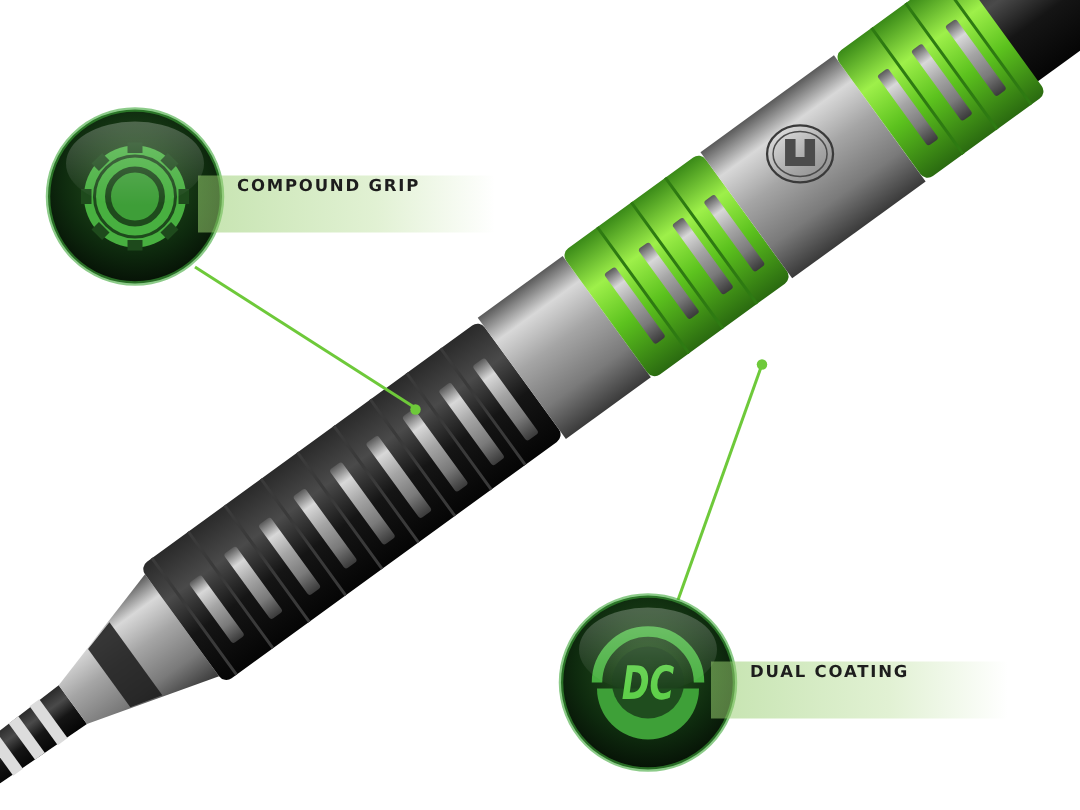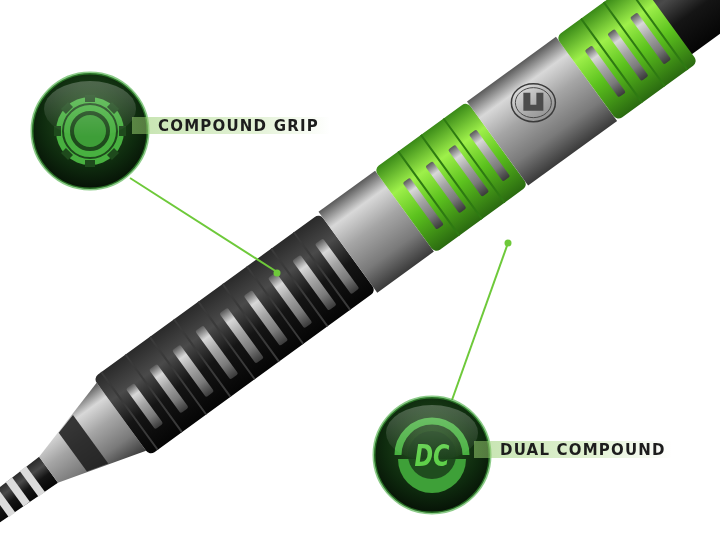--- a/index.html
+++ b/index.html
@@ -1,19 +1,19 @@
 <!DOCTYPE html>
 <html><head>
 <meta charset="utf-8">
 <style>
   html,body{margin:0;padding:0;background:#ffffff;}
   body{width:720px;height:540px;position:relative;overflow:hidden;font-family:"DejaVu Sans",sans-serif;}
   #stage{position:absolute;left:0;top:0;width:720px;height:540px;}
-  .label{position:absolute;height:17px;display:flex;align-items:center;padding-left:26px;
-    font-family:"DejaVu Sans",sans-serif;font-size:15px;font-weight:bold;letter-spacing:1.2px;color:#1d1d1d;
+  .label{position:absolute;height:38px;display:flex;padding-left:26px;
+    font-family:"DejaVu Sans",sans-serif;font-size:11px;font-weight:bold;letter-spacing:1.2px;color:#1d1d1d;
     background:linear-gradient(90deg,rgba(150,205,110,0.55) 0%,rgba(170,215,130,0.35) 60%,rgba(255,255,255,0) 100%);}
   #lbl-grip{left:132px;top:117px;width:172px;}
   #lbl-coat{left:474px;top:441px;width:172px;}
 </style>
 </head>
 <body>
 
 <svg id="stage" viewBox="0 0 720 540" xmlns="http://www.w3.org/2000/svg">
   <defs>
     <linearGradient id="steel" x1="0" y1="0" x2="0" y2="1">
@@ -143,14 +143,14 @@
       <text x="0" y="10" text-anchor="middle" font-family="DejaVu Sans, sans-serif" font-weight="bold" font-style="italic" font-size="28" fill="#5fd04a" transform="scale(0.8,1.1)">DC</text>
     </g>
     <ellipse cx="0" cy="-22" rx="46" ry="28" fill="url(#gloss)"></ellipse>
   </g>
 </svg>
 
 <div id="lbl-grip" class="label">
   <span>COMPOUND GRIP</span>
 </div>
 <div id="lbl-coat" class="label">
-  <span>DUAL COMPOUND</span>
+  <span>DUAL COATING</span>
 </div>
 
 </body></html>

